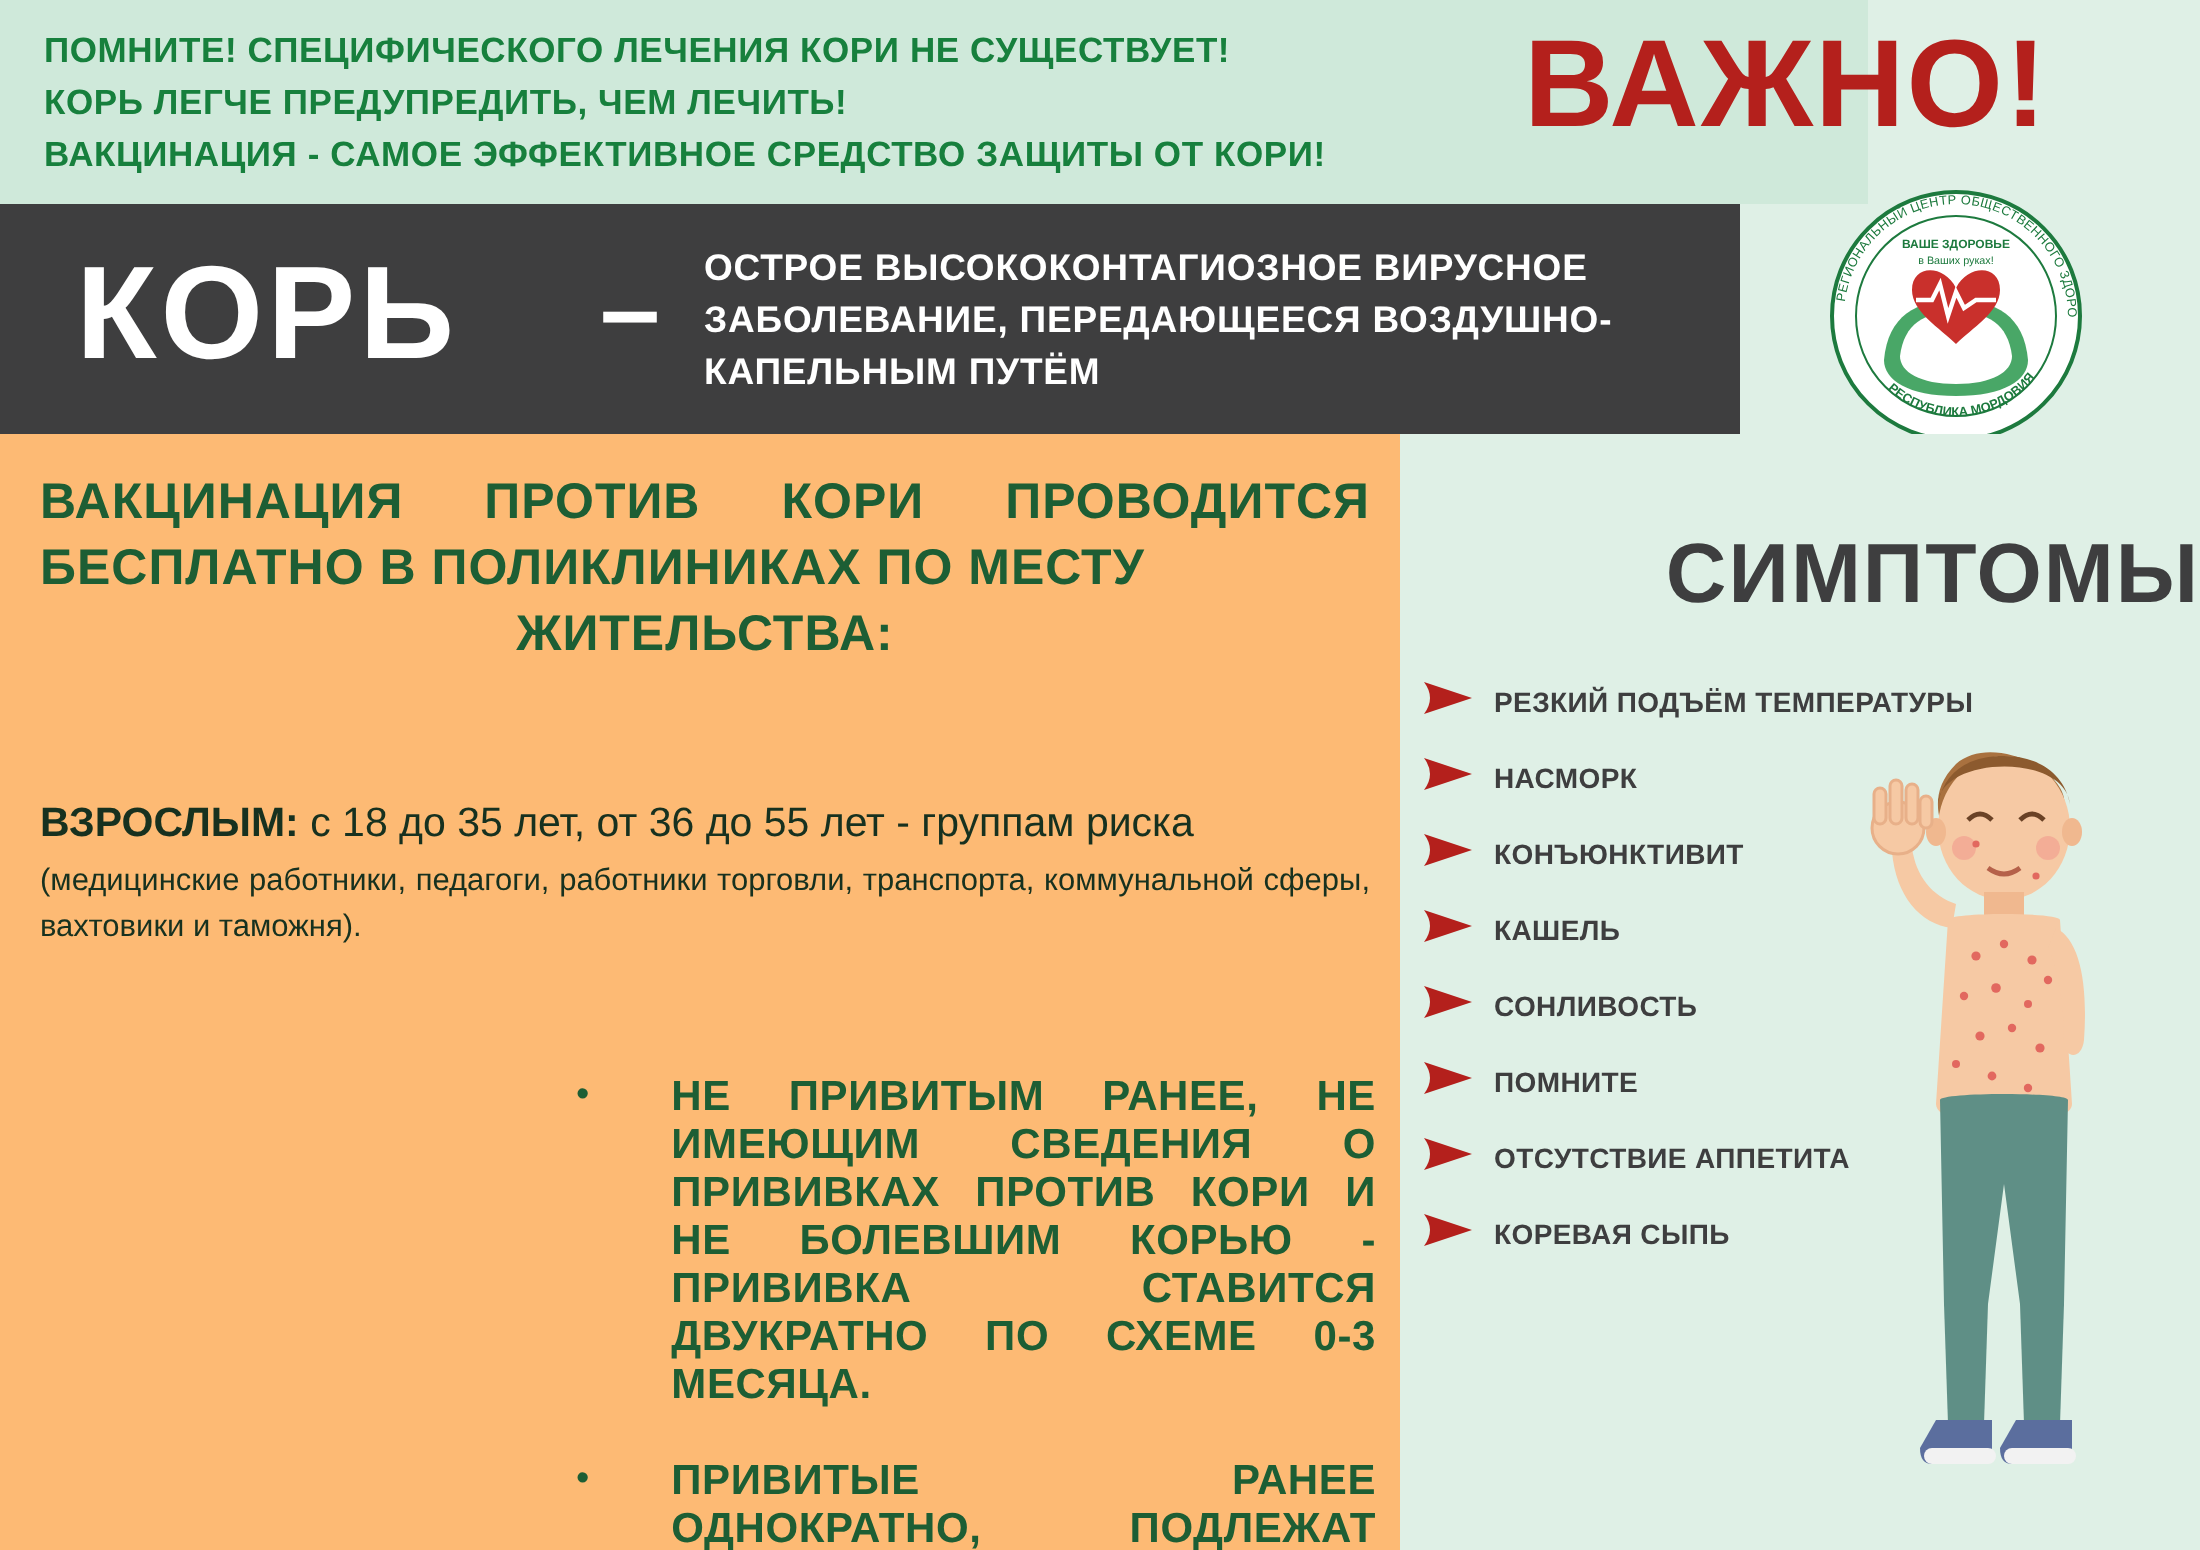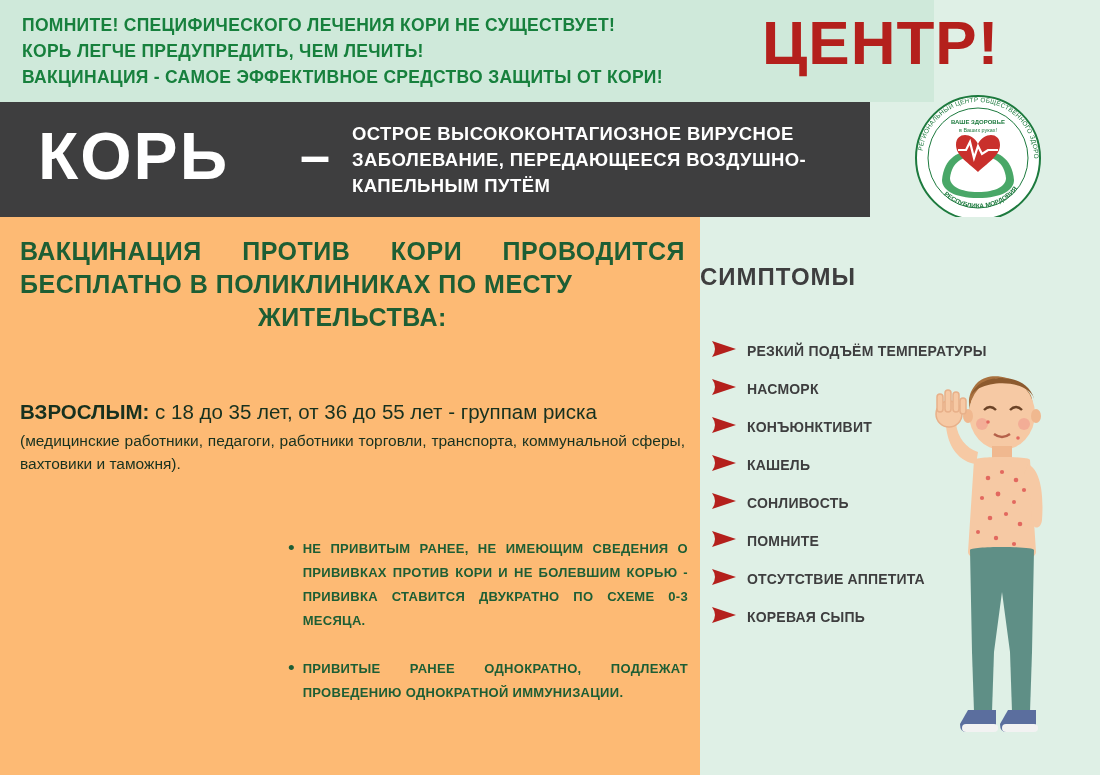--- a/index.html
+++ b/index.html
@@ -129,46 +129,47 @@
   }
   .bullet-item {
     display: flex; gap: 8px;
     margin-bottom: 24px;
   }
   .bullet-dot {
     color: #1d5e34; font-size: 19px; line-height: 22px; flex: 0 0 auto;
   }
   .bullet-text {
     color: #1d5e34;
-    font-size: 13px;
+    font-size: 21px;
     font-weight: bold;
     line-height: 24px;
     text-align: justify;
     letter-spacing: .3px;
     text-transform: uppercase;
+    margin-left: 33px;
   }
 
   
   .illus {
     position: absolute; left: 10px; top: 510px;
     width: 275px; height: 230px;
   }
 
   
   .right-col {
     position: absolute; left: 700px; top: 217px;
     width: 400px; height: 558px;
     background: #dff0e6;
   }
   .symptoms-title {
     position: absolute; left: 0; top: 46px;
     width: 400px;
-    text-align: left;
+    text-align: right;
     color: #3e3e3f;
-    font-size: 24px;
+    font-size: 42px;
     font-weight: bold;
     letter-spacing: 1px;
   }
   .sym-list {
     position: absolute; left: 12px; top: 115px;
     width: 300px;
   }
   .sym-item {
     display: flex; align-items: center;
     height: 38px;
@@ -191,21 +192,21 @@
 <body>
 
 <div class="poster">
 
   <div class="top-banner">
     <div class="remember-block">
       <div class="remember-line">ПОМНИТЕ! СПЕЦИФИЧЕСКОГО ЛЕЧЕНИЯ КОРИ НЕ СУЩЕСТВУЕТ!</div>
       <div class="remember-line">КОРЬ ЛЕГЧЕ ПРЕДУПРЕДИТЬ, ЧЕМ ЛЕЧИТЬ!</div>
       <div class="remember-line">ВАКЦИНАЦИЯ - САМОЕ ЭФФЕКТИВНОЕ СРЕДСТВО ЗАЩИТЫ ОТ КОРИ!</div>
     </div>
-    <div class="important-word">ЦЕНТР!</div>
+    <div class="important-word">ВАЖНО!</div>
   </div>
 
   <div class="title-bar">
     <div class="title-word">КОРЬ</div>
     <div class="title-dash">–</div>
     <div class="title-desc">ОСТРОЕ ВЫСОКОКОНТАГИОЗНОЕ ВИРУСНОЕ ЗАБОЛЕВАНИЕ, ПЕРЕДАЮЩЕЕСЯ ВОЗДУШНО-КАПЕЛЬНЫМ ПУТЁМ</div>
   </div>
 
   <div class="logo-wrap">
     <svg class="logo-svg" width="160" height="140" viewBox="0 0 160 140">

